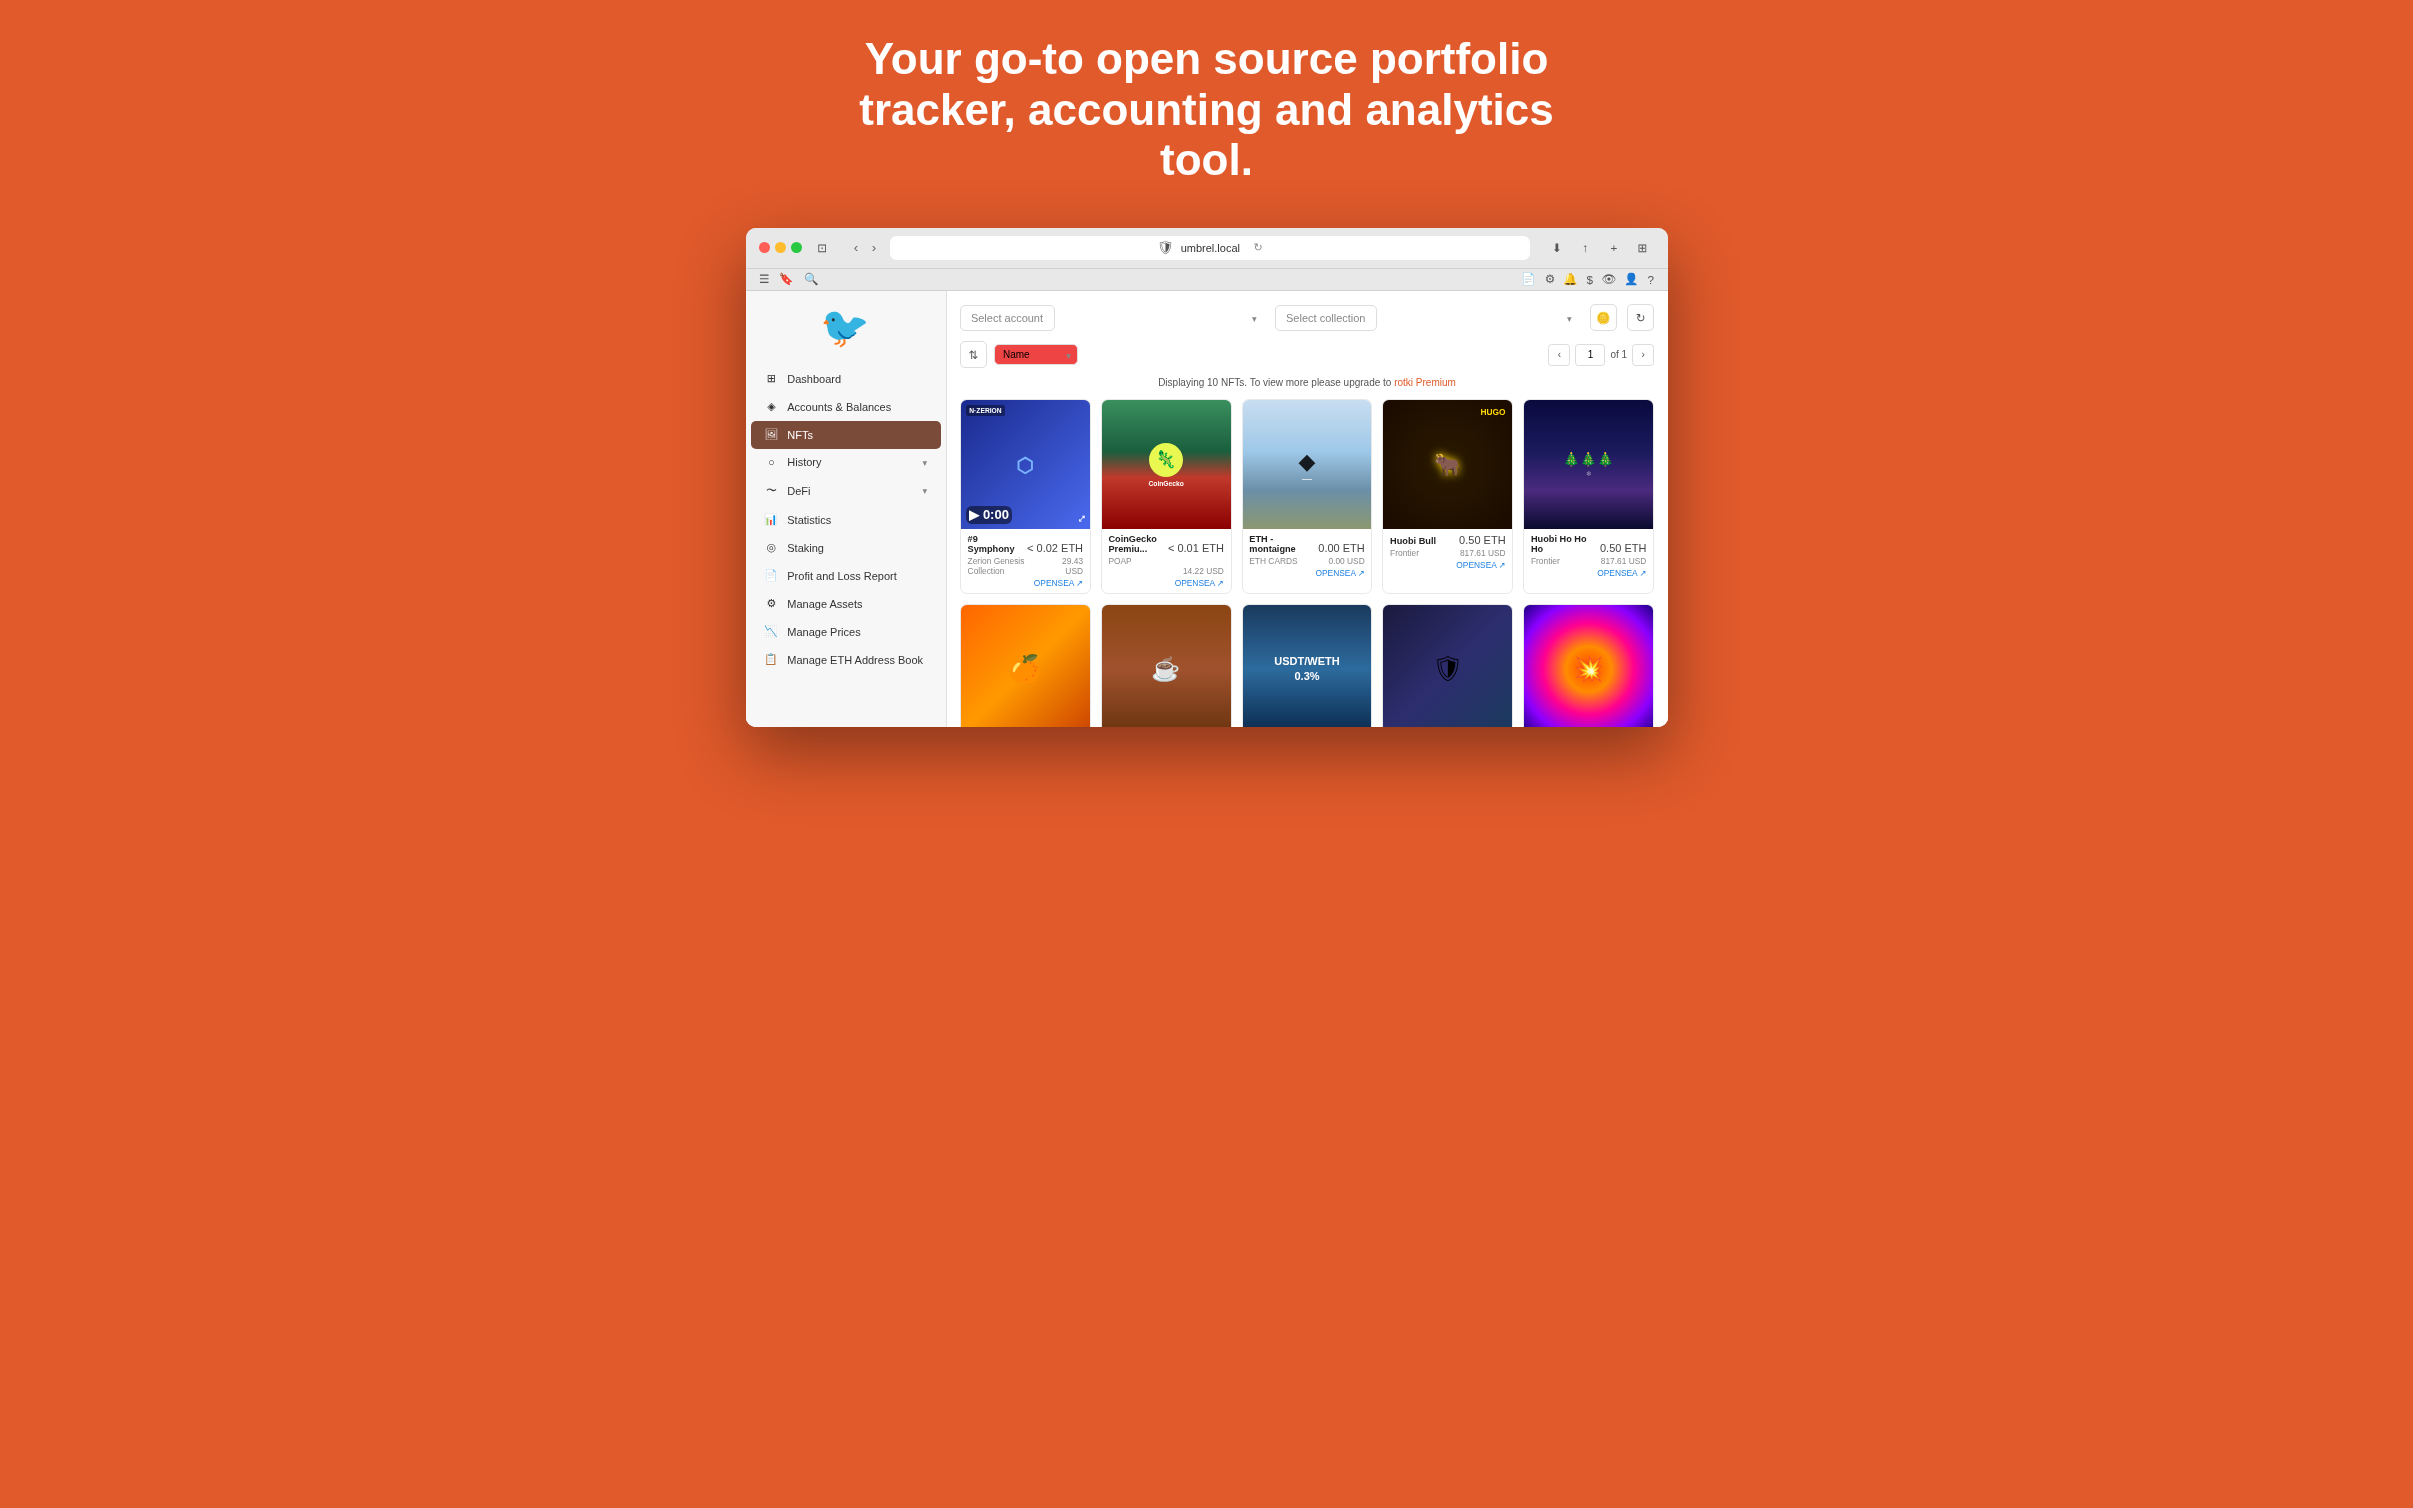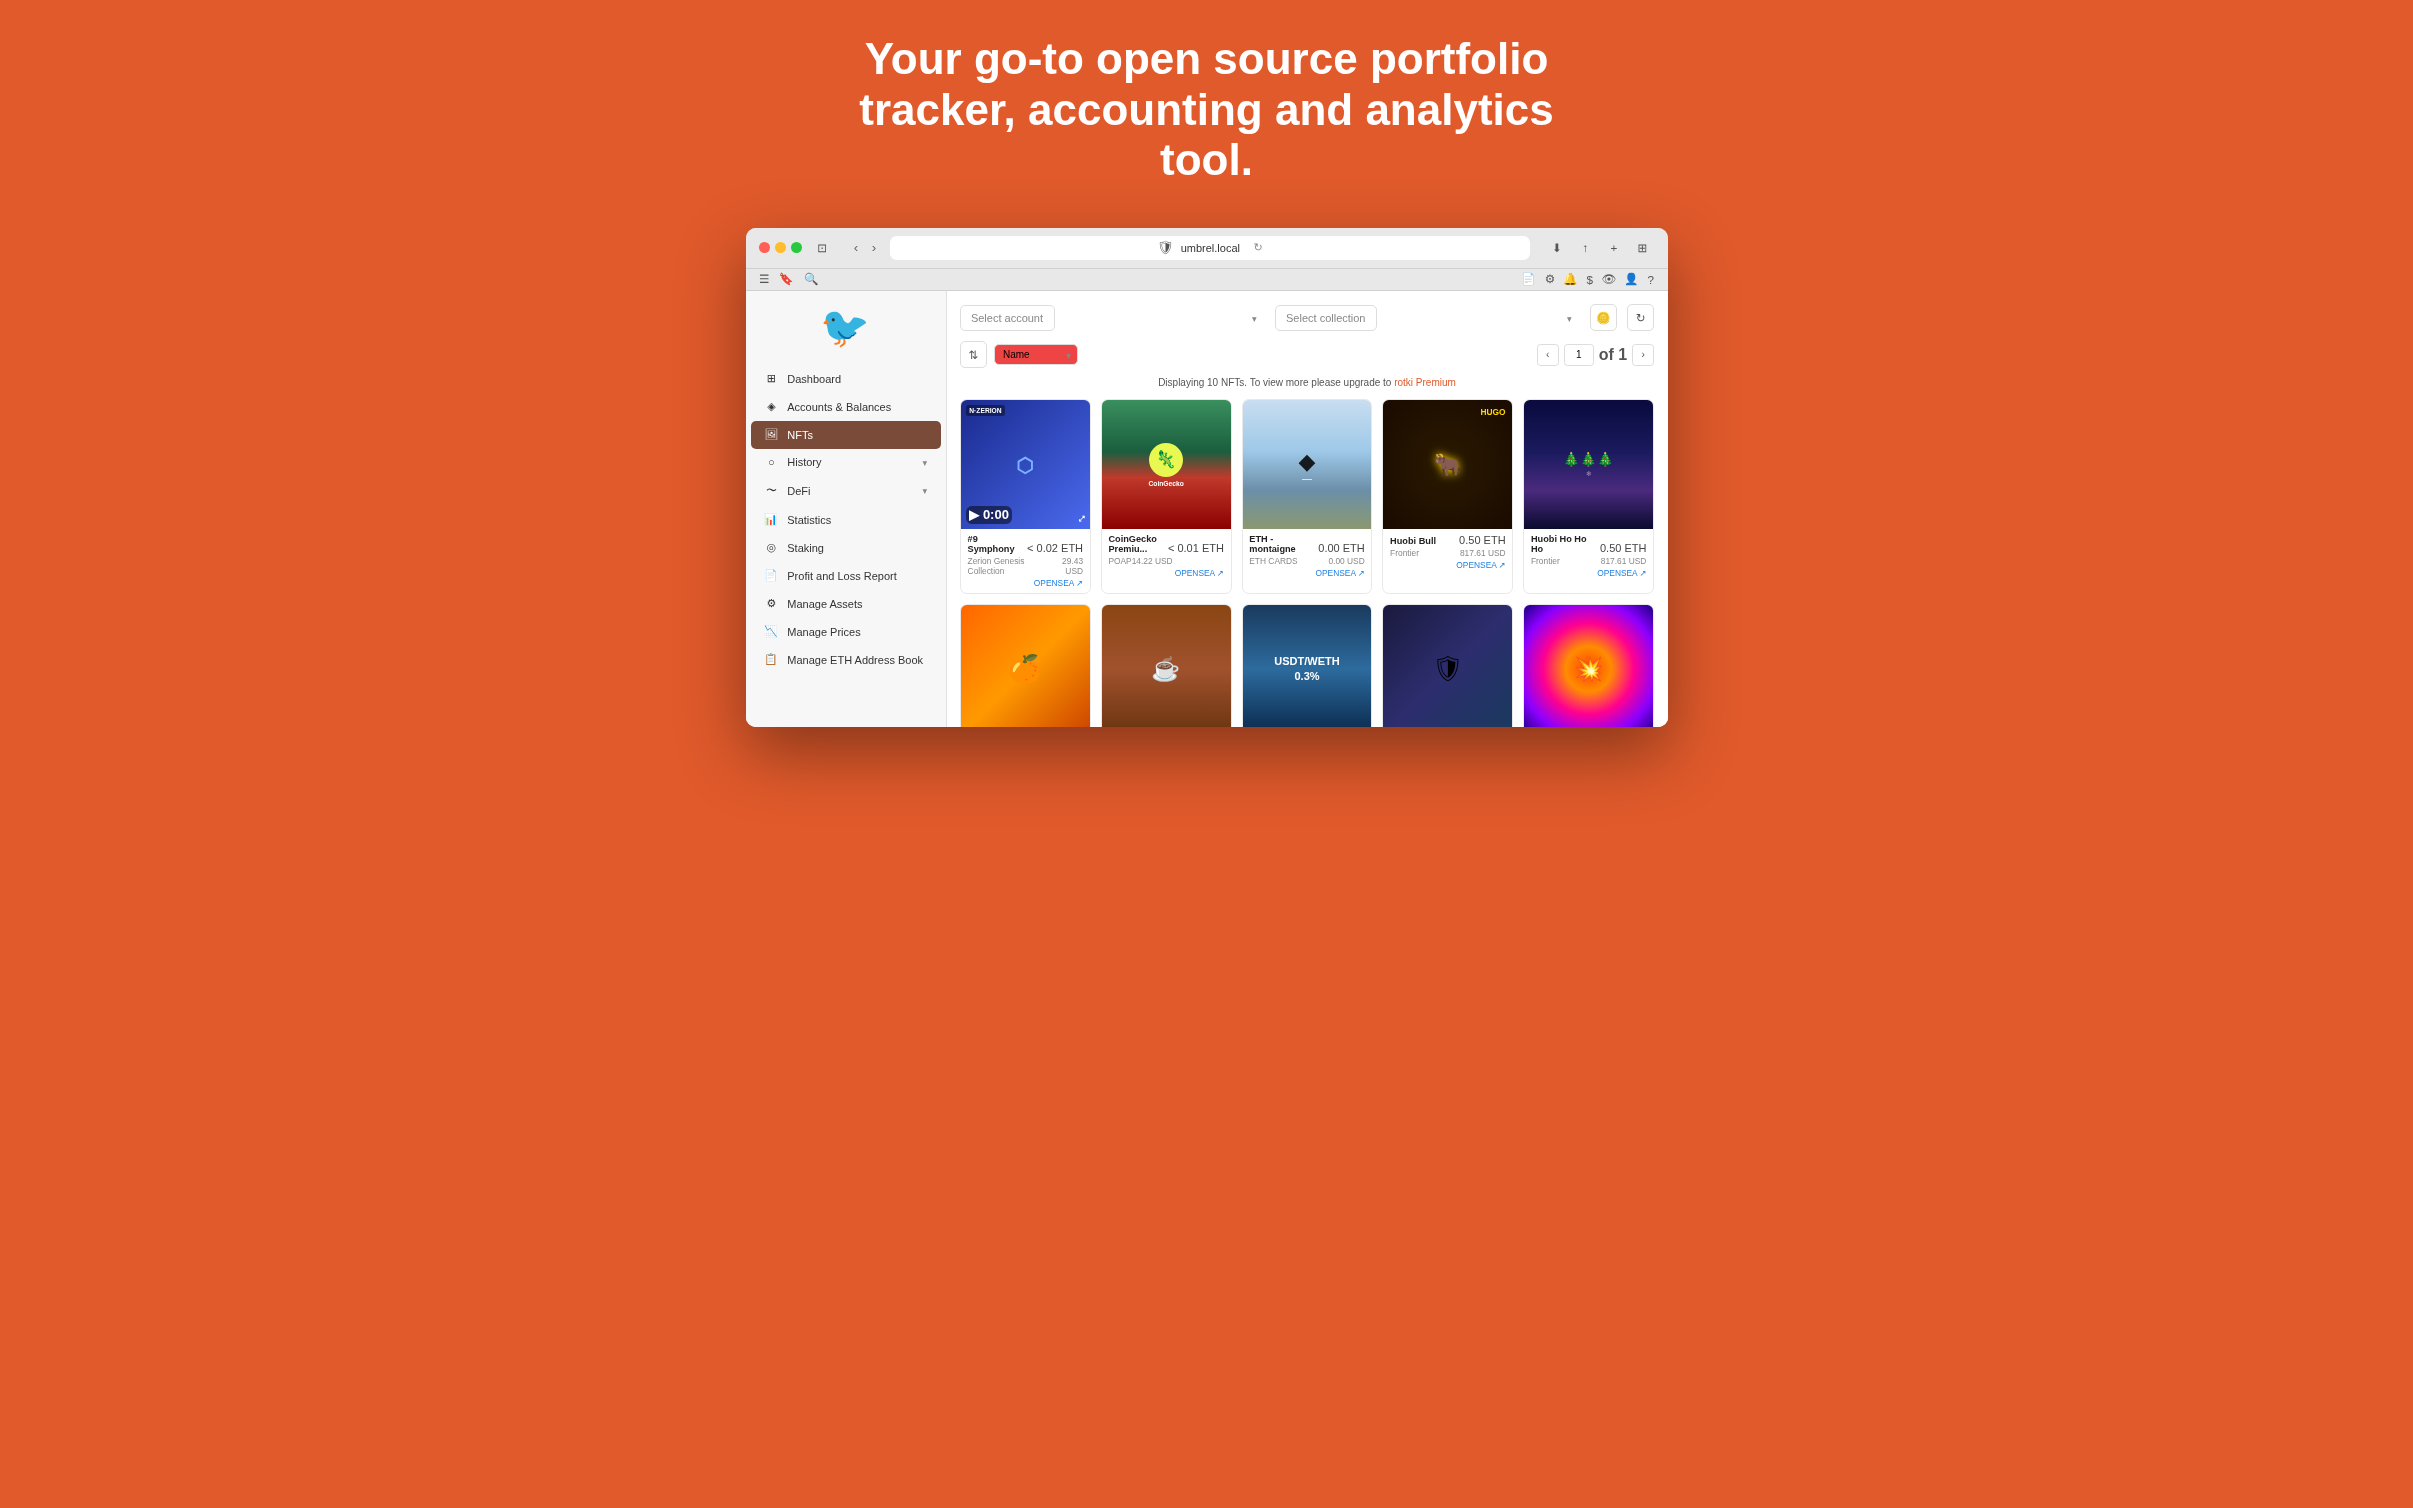--- a/index.html
+++ b/index.html
@@ -298,23 +298,22 @@
     .page-input {
       width: 30px;
       height: 22px;
       border: 0.8px solid #ddd;
       border-radius: 3.4px;
       text-align: center;
       font-size: 10px;
     }
 
     .page-of {
-      font-size: 16px;
+      font-size: 10px;
       color: #555;
-      font-weight: bold;
     }
 
     
     .info-banner {
       text-align: center;
       font-size: 10px;
       color: #555;
       margin-bottom: 11.7px;
     }
 
@@ -642,21 +641,21 @@
             <div style="background:linear-gradient(180deg,#3a8f5e,#1a5e3e 40%,#c0392b 60%,#8b0000 100%);width:100%;height:100%;display:flex;align-items:center;justify-content:center;flex-direction:column;">
               <div style="background:#e8f850;border-radius:50%;width:34px;height:34px;display:flex;align-items:center;justify-content:center;font-size:17px;">🦎</div>
               <div style="color:white;font-size:6.7px;margin-top:3.4px;font-weight:bold;">CoinGecko</div>
             </div>
           </div>
           <div class="nft-info">
             <div class="nft-name-row">
               <span class="nft-name">CoinGecko Premiu...</span>
               <span class="nft-price">&lt; 0.01 ETH</span>
             </div>
-            <div style="display:flex;">
+            <div style="display:flex;justify-content:space-between;flex-direction:column;">
               <span class="nft-collection">POAP</span>
               <span class="nft-usd">14.22 USD</span>
             </div>
             <div class="nft-opensea">
               OPENSEA <span>↗</span>
             </div>
           </div>
         </div>
 
         <div class="nft-card">

